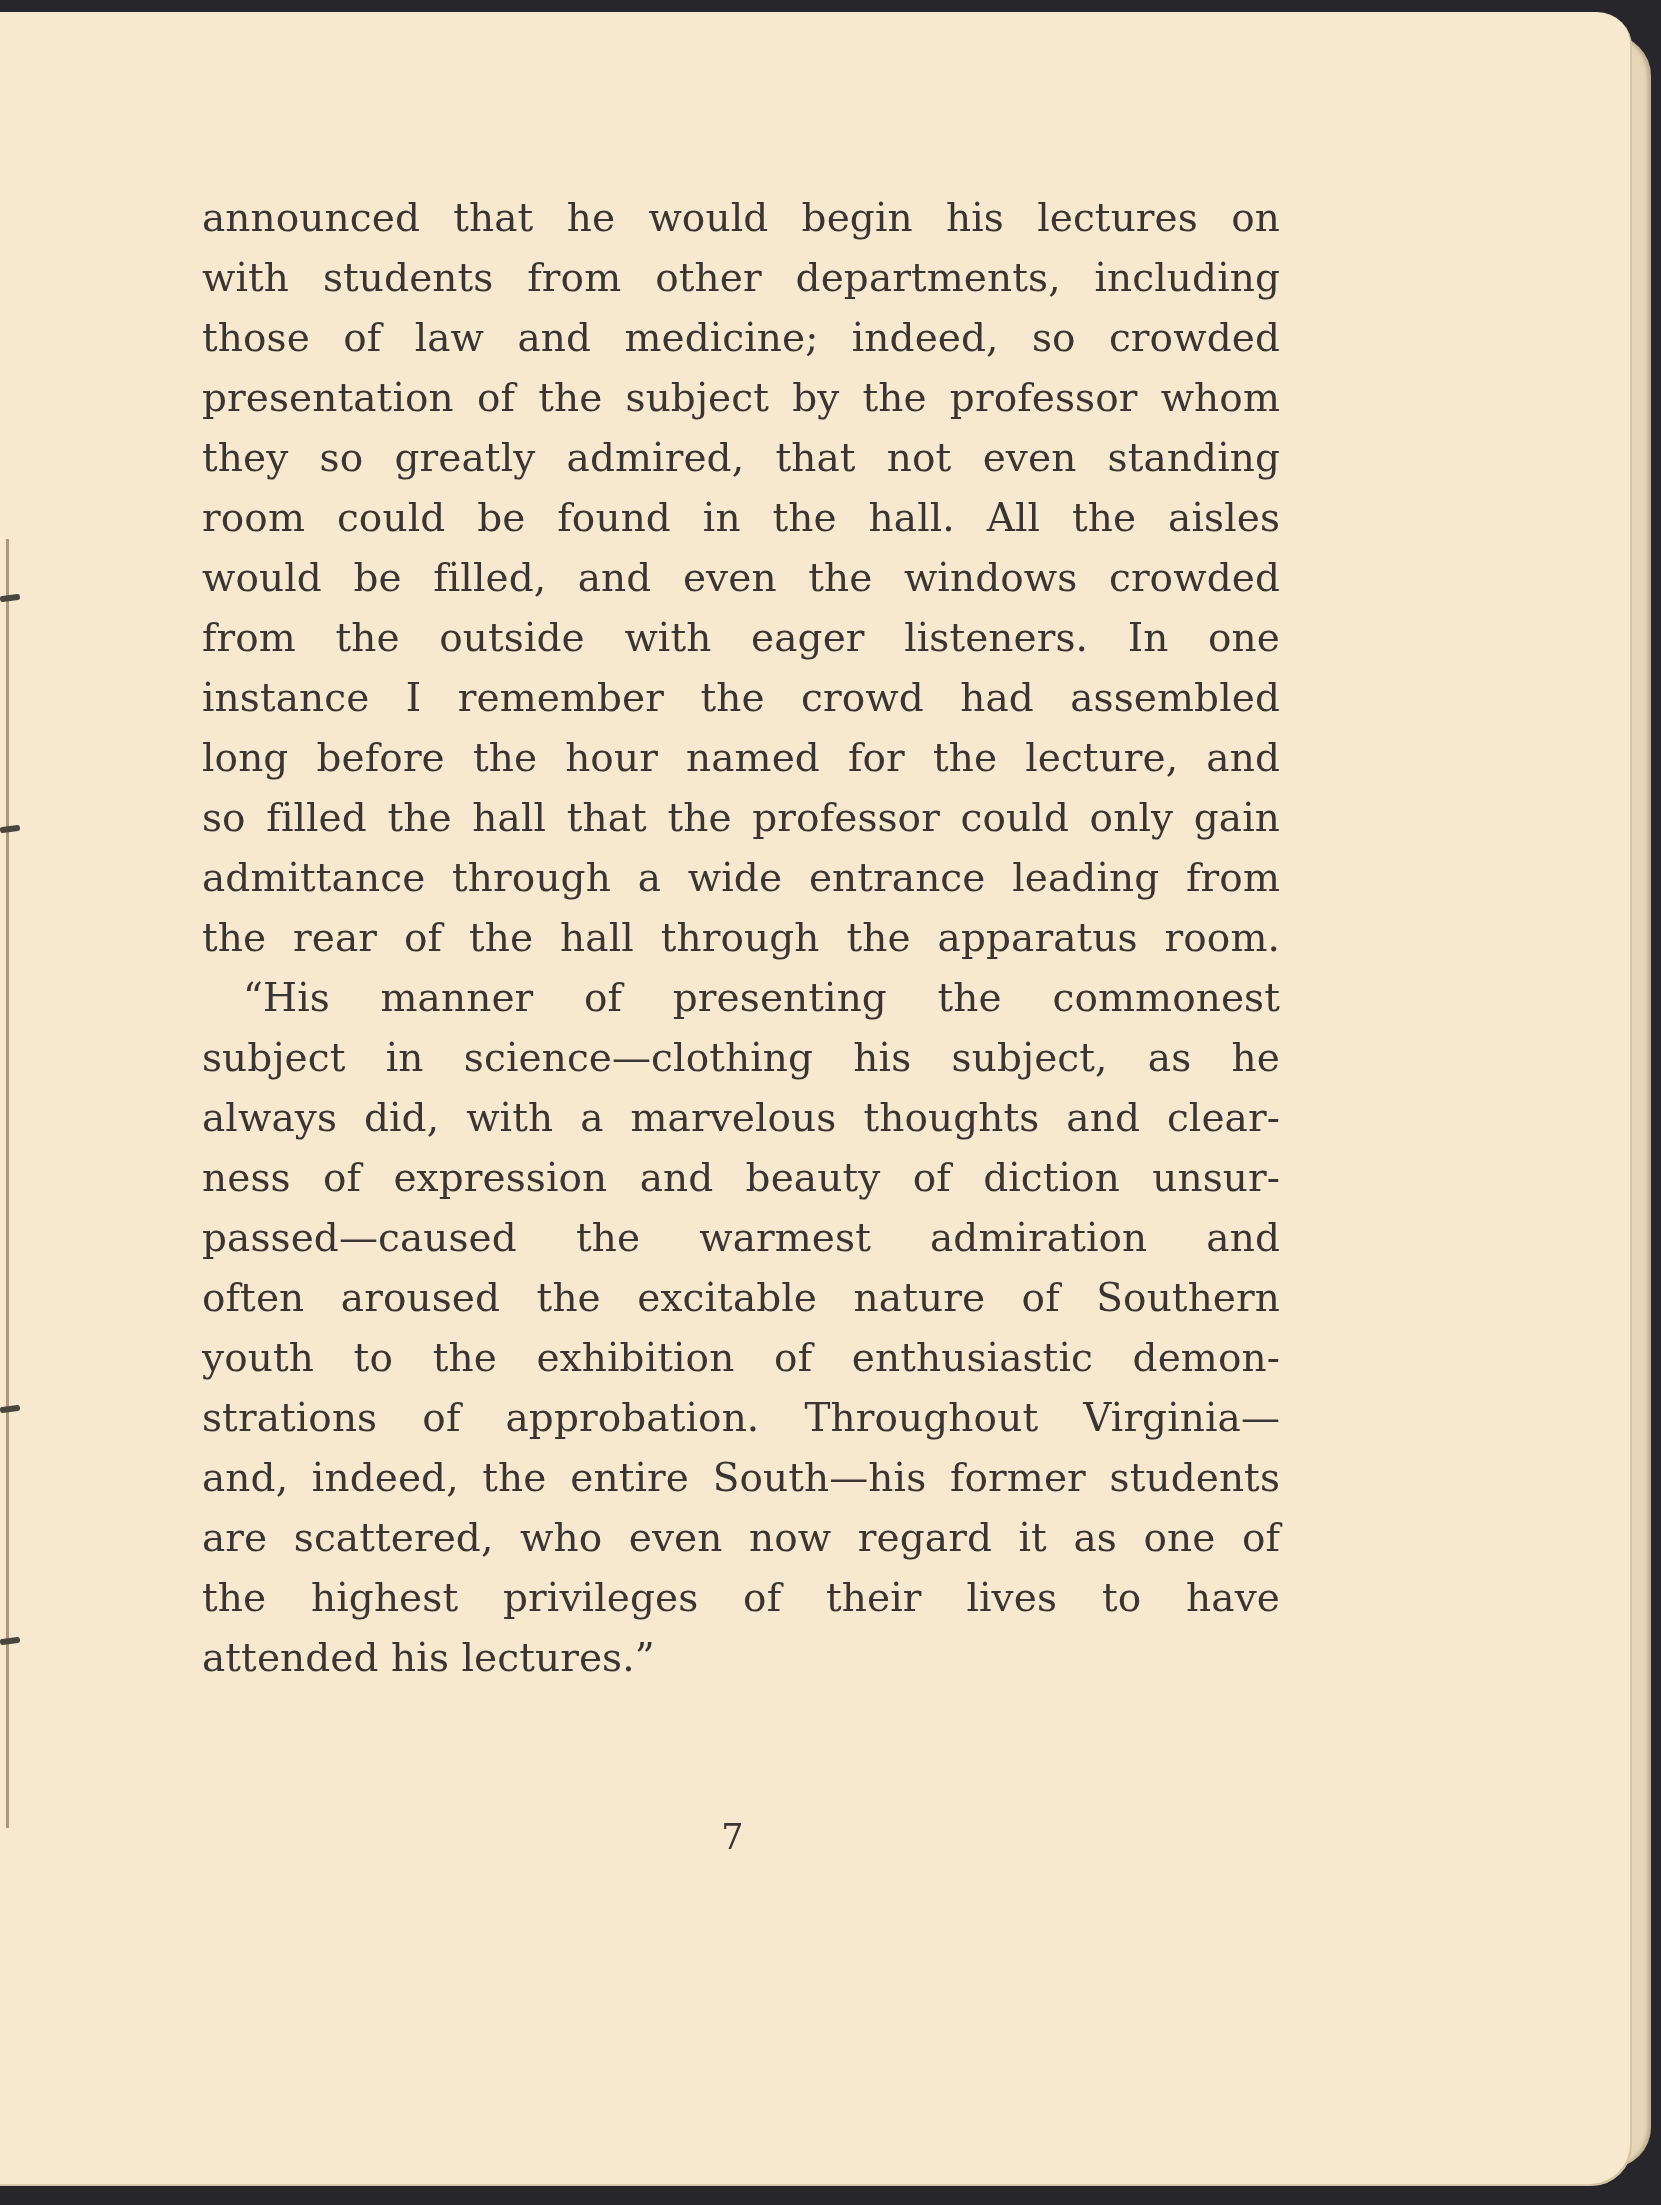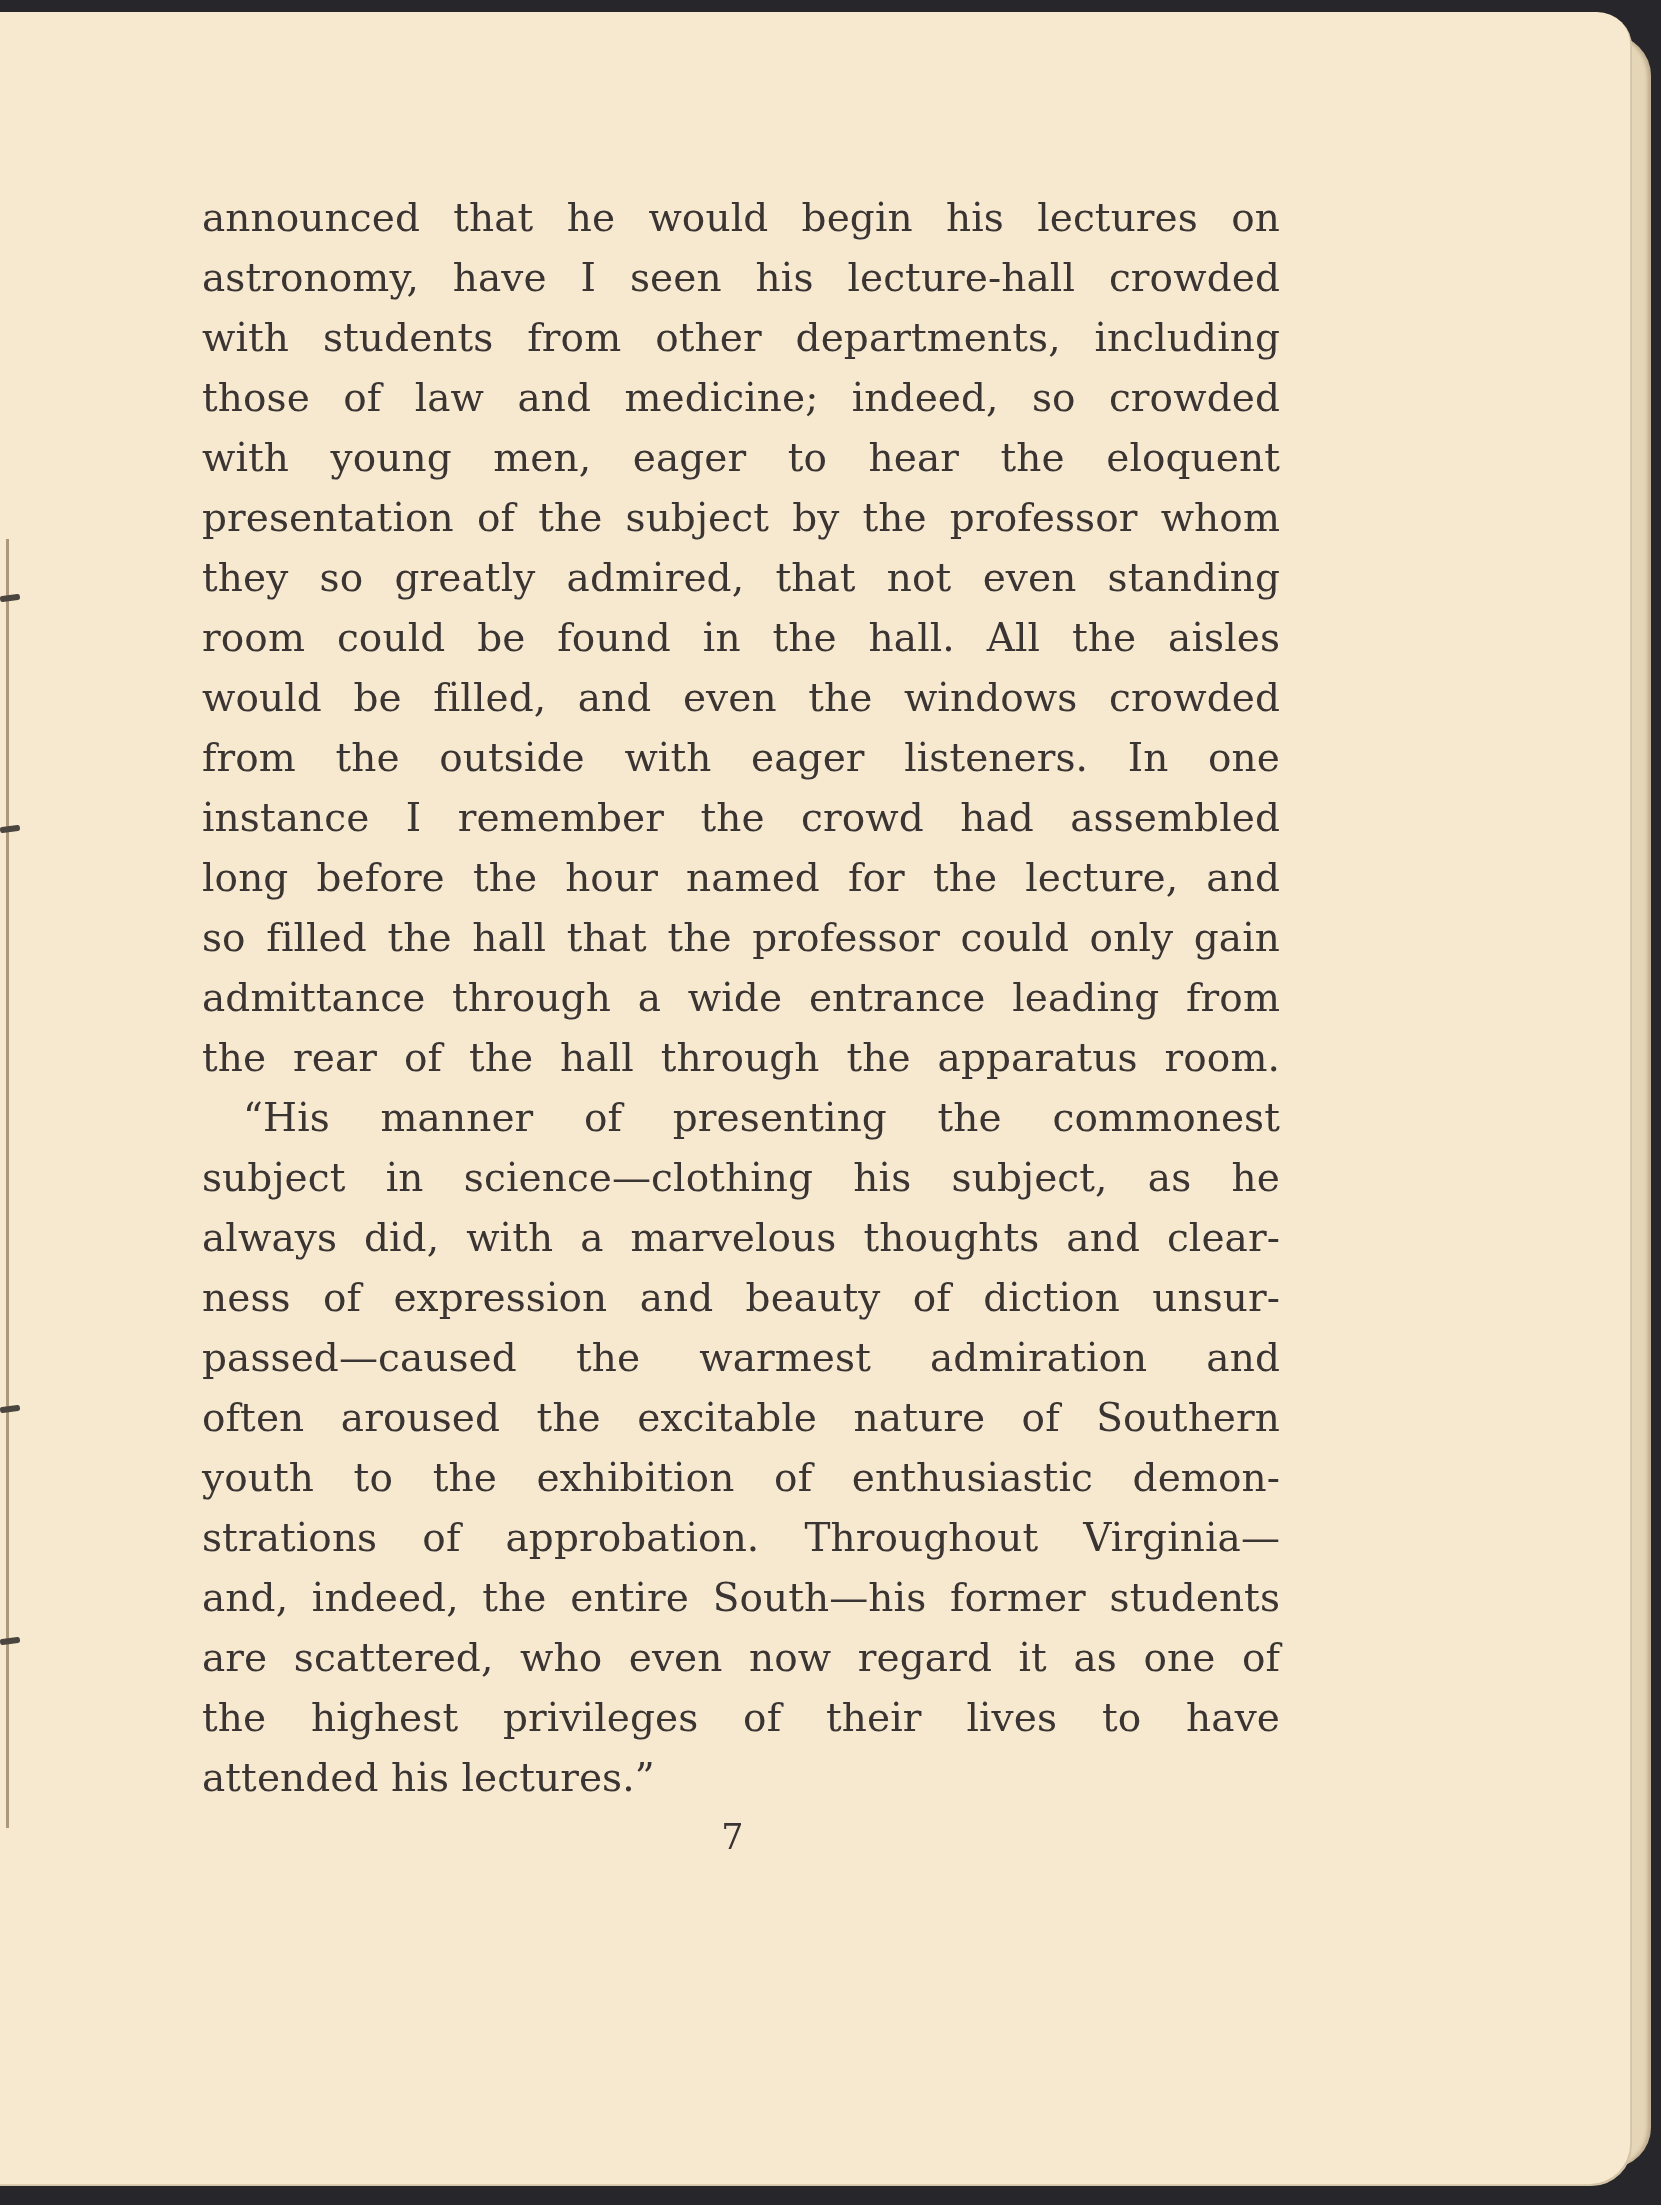--- a/index.html
+++ b/index.html
@@ -97,24 +97,22 @@
   <div class="page">
     <div class="binding"></div>
     <div class="stitch" style="top:583px;"></div>
     <div class="stitch" style="top:814px;"></div>
     <div class="stitch" style="top:1394px;"></div>
     <div class="stitch" style="top:1626px;"></div>
 
     <div class="text-block">
       <div>
         <span class="line">announced that he would begin his lectures on</span>
-        <span class="line">astronomy, have I seen his lecture-hall crowded</span>
         <span class="line">with students from other departments, including</span>
         <span class="line">those of law and medicine; indeed, so crowded</span>
-        <span class="line">with young men, eager to hear the eloquent</span>
         <span class="line">presentation of the subject by the professor whom</span>
         <span class="line">they so greatly admired, that not even standing</span>
         <span class="line">room could be found in the hall.  All the aisles</span>
         <span class="line">would be filled, and even the windows crowded</span>
         <span class="line">from the outside with eager listeners.  In one</span>
         <span class="line">instance I remember the crowd had assembled</span>
         <span class="line">long before the hour named for the lecture, and</span>
         <span class="line">so filled the hall that the professor could only gain</span>
         <span class="line">admittance through a wide entrance leading from</span>
         <span class="line">the rear of the hall through the apparatus room.</span>

